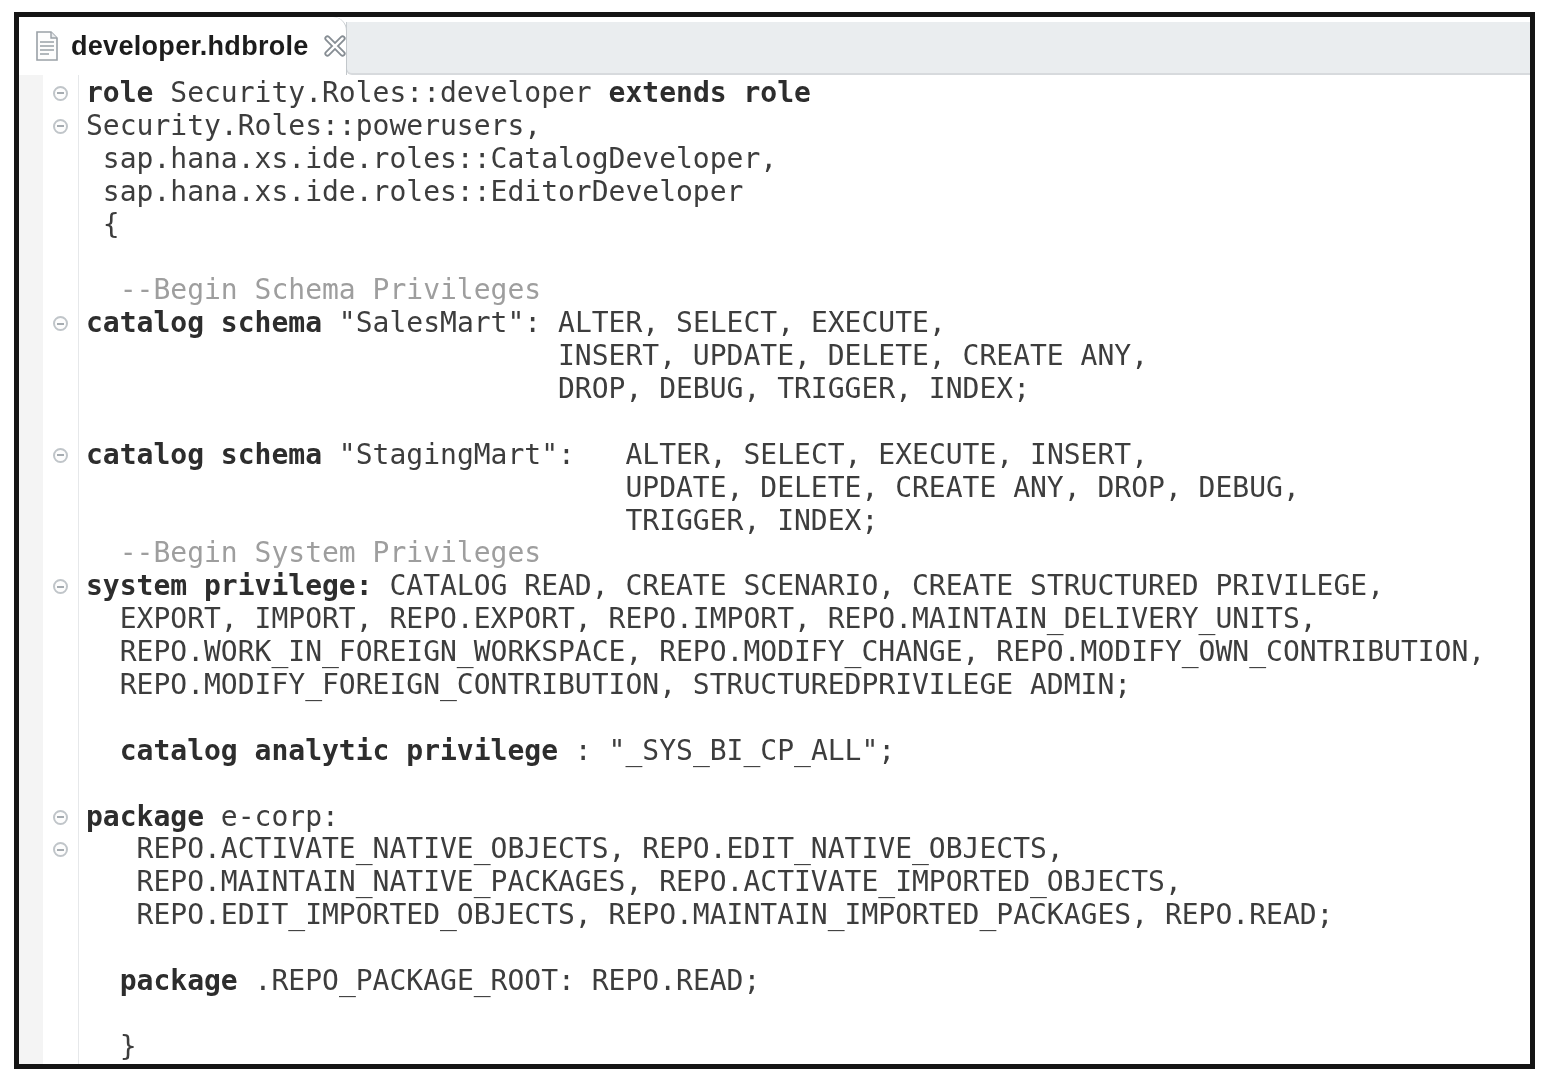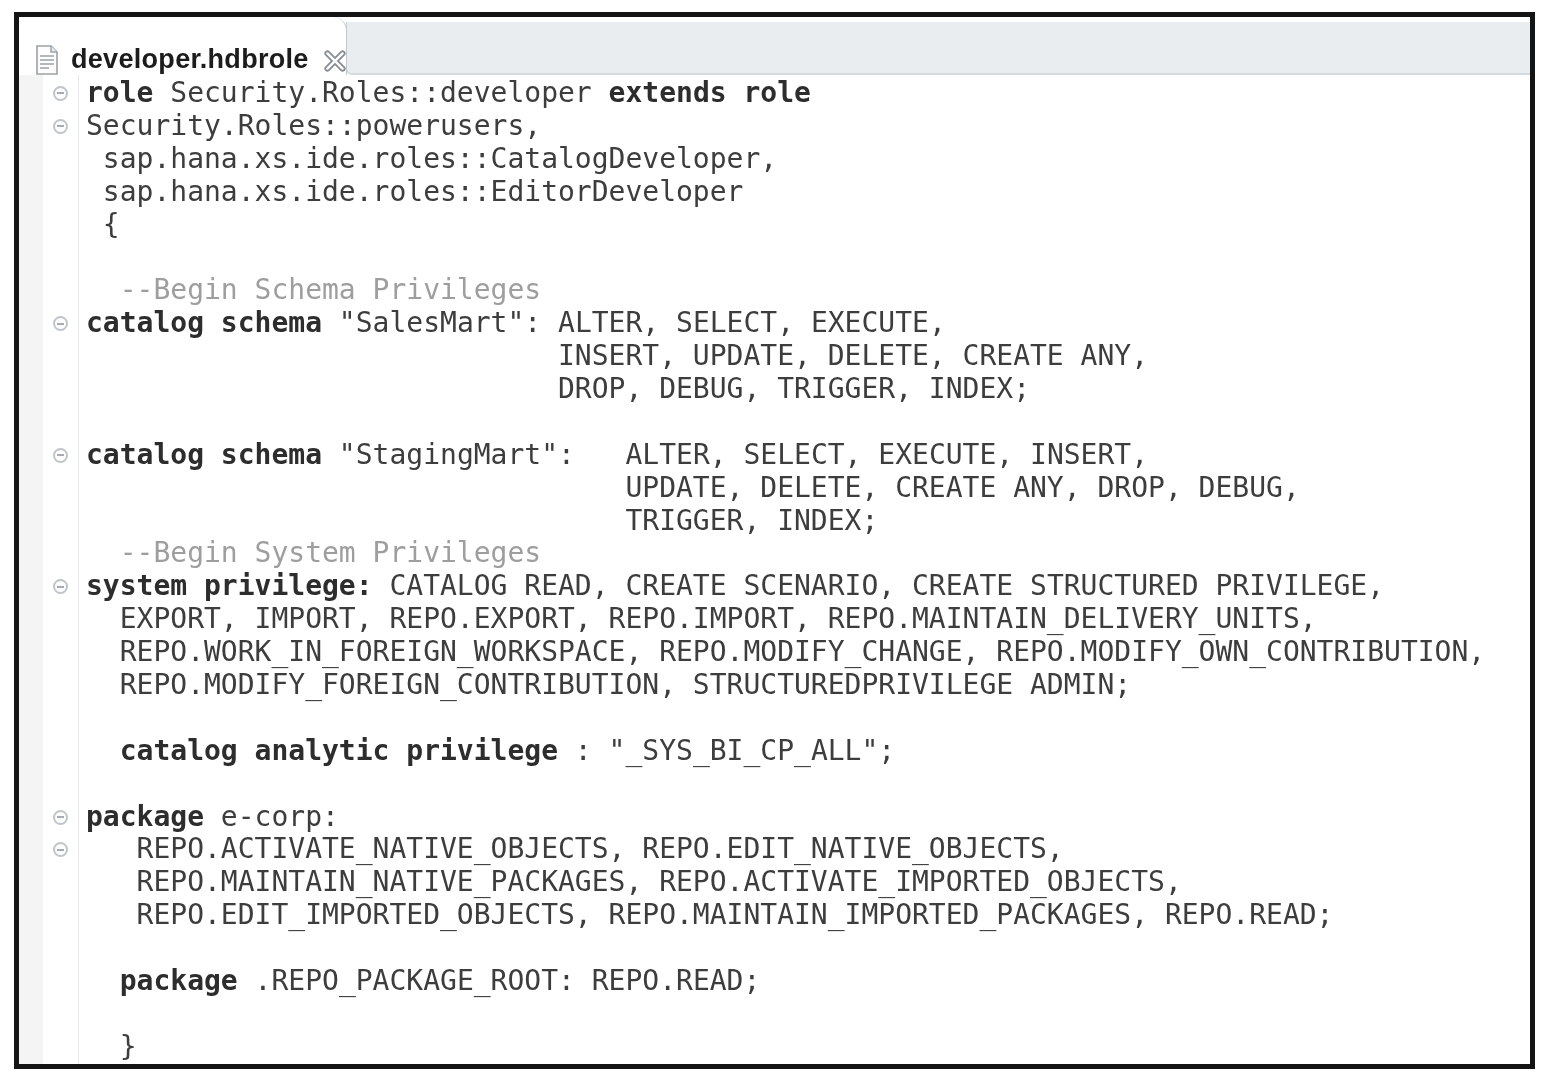--- a/index.html
+++ b/index.html
@@ -13,21 +13,21 @@
     font-family:"Liberation Sans", sans-serif;}
   .frame{position:absolute;left:14px;top:12px;width:1521px;height:1057px;
     border:5px solid var(--c-border);background:#ffffff;overflow:hidden;}
   
   .tabbar{position:relative;height:58px;background:#ffffff;}
   .tabstrip-rest{position:absolute;left:327px;top:5px;right:0;bottom:0;
     background:var(--c-tabbg);border-bottom:2px solid #d7dadd;border-left:1px solid #c9ced2;
     border-radius:0 0 0 6px;}
   .tab{position:absolute;left:0;top:0;bottom:0;width:328px;background:#ffffff;
     border-right:1px solid #c2c7cb;border-radius:0 14px 0 0;z-index:2;
-    display:flex;align-items:flex-end;padding-left:16px;}
+    display:flex;align-items:center;padding-left:16px;}
   .doc-icon{width:24px;height:30px;display:inline-block;flex:0 0 auto;}
   .tab-title{font-weight:bold;font-size:27px;color:var(--c-title);
     margin-left:12px;letter-spacing:.3px;white-space:nowrap;}
   .close{width:28px;height:28px;margin-left:12px;display:inline-flex;
     align-items:center;justify-content:center;cursor:pointer;flex:0 0 auto;}
   
   .editor{position:absolute;top:58px;left:0;right:0;bottom:0;background:#ffffff;}
   .ruler{position:absolute;left:0;top:0;bottom:0;width:24px;background:var(--c-ruler);}
   .gutter{position:absolute;left:24px;top:0;bottom:0;width:36px;background:#ffffff;
     border-right:1px solid #e6e8ea;padding-top:2px;}

